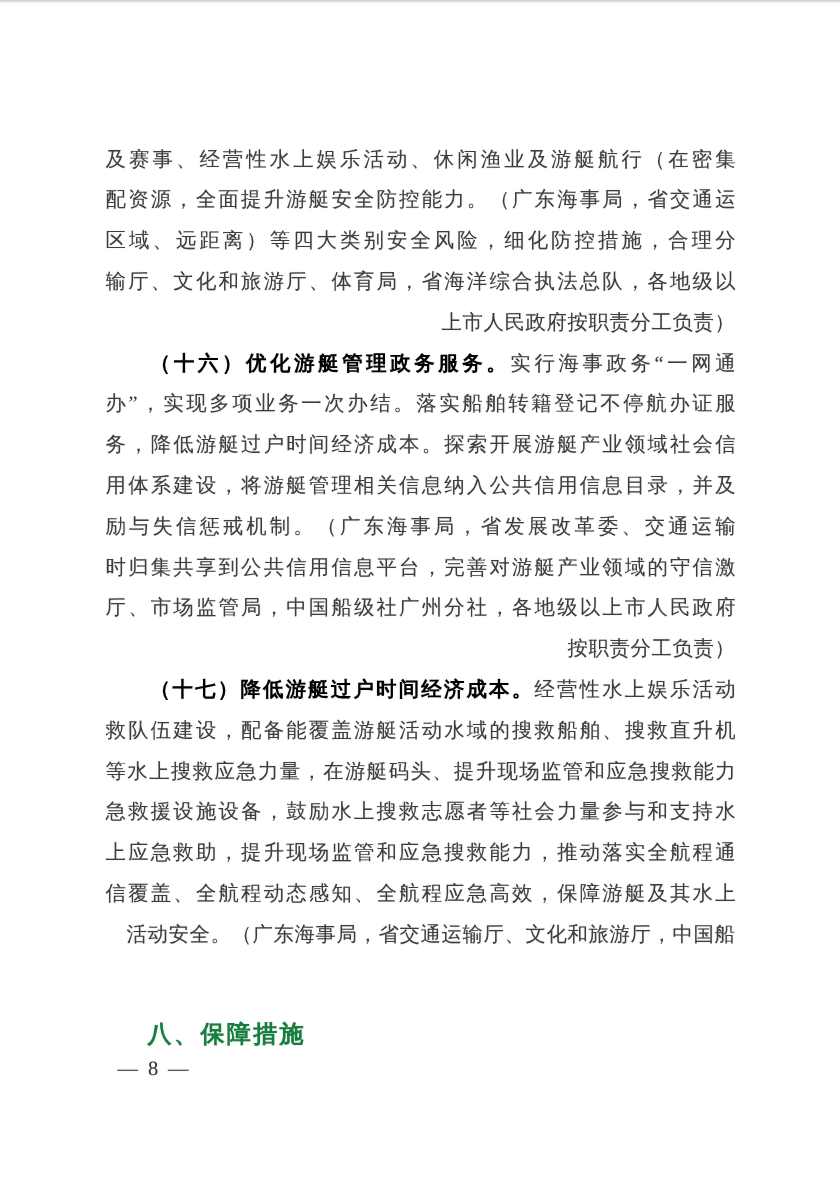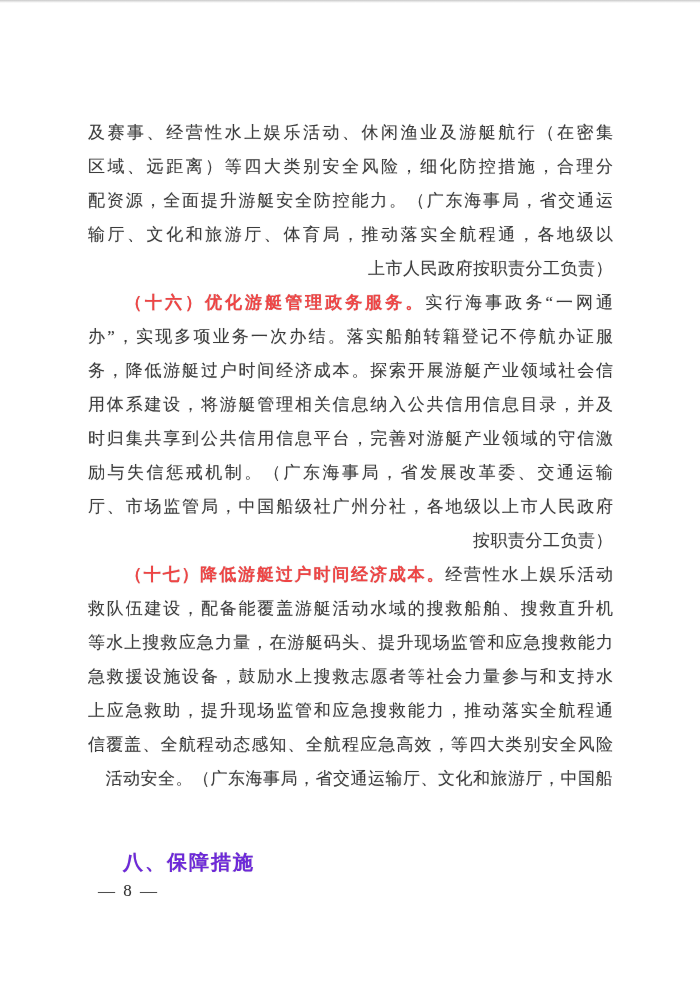--- a/index.html
+++ b/index.html
@@ -44,37 +44,37 @@
   }
   .ln.end {
     text-align: right;
     letter-spacing: 0.5px;
   }
   .ln.indent {
     padding-left: 37px;
   }
   .lead-bold {
     font-weight: 700;
-    color: #ef4444;
+    color: #000000;
     font-family: Liberation Mono, monospace;
   }
   .section-heading {
     position: absolute;
     left: 88px;
     top: 845px;
     width: 525px;
     height: 34px;
     line-height: 34px;
     padding-left: 35px;
     box-sizing: border-box;
     font-family: Liberation Sans, sans-serif;
     font-weight: 700;
     font-size: 20px;
     letter-spacing: 2px;
-    color: #6d28d9;
+    color: #15803d;
     text-shadow: 0 0 1px rgba(60,60,60,0.3);
   }
   .page-number {
     position: absolute;
     left: 98px;
     top: 879px;
     height: 24px;
     line-height: 24px;
     font-size: 17px;
     letter-spacing: 2px;
@@ -84,39 +84,39 @@
 </style>
 </head>
 <body>
 
 <div class="page">
   <div class="scan-edge"></div>
 
   <div class="textcol">
 
     <div class="ln just">及赛事、经营性水上娱乐活动、休闲渔业及游艇航行（在密集</div>
+    <div class="ln just">配资源，全面提升游艇安全防控能力。（广东海事局，省交通运</div>
     <div class="ln just">区域、远距离）等四大类别安全风险，细化防控措施，合理分</div>
-    <div class="ln just">配资源，全面提升游艇安全防控能力。（广东海事局，省交通运</div>
-    <div class="ln just">输厅、文化和旅游厅、体育局，推动落实全航程通，各地级以</div>
+    <div class="ln just">输厅、文化和旅游厅、体育局，省海洋综合执法总队，各地级以</div>
     <div class="ln end">上市人民政府按职责分工负责）</div>
 
     <div class="ln just indent"><span class="lead-bold">（十六）优化游艇管理政务服务。</span><span>实行海事政务“一网通</span></div>
     <div class="ln just">办”，实现多项业务一次办结。落实船舶转籍登记不停航办证服</div>
     <div class="ln just">务，降低游艇过户时间经济成本。探索开展游艇产业领域社会信</div>
     <div class="ln just">用体系建设，将游艇管理相关信息纳入公共信用信息目录，并及</div>
+    <div class="ln just">励与失信惩戒机制。（广东海事局，省发展改革委、交通运输</div>
     <div class="ln just">时归集共享到公共信用信息平台，完善对游艇产业领域的守信激</div>
-    <div class="ln just">励与失信惩戒机制。（广东海事局，省发展改革委、交通运输</div>
     <div class="ln just">厅、市场监管局，中国船级社广州分社，各地级以上市人民政府</div>
     <div class="ln end">按职责分工负责）</div>
 
     <div class="ln just indent"><span class="lead-bold">（十七）降低游艇过户时间经济成本。</span><span>经营性水上娱乐活动</span></div>
     <div class="ln just">救队伍建设，配备能覆盖游艇活动水域的搜救船舶、搜救直升机</div>
     <div class="ln just">等水上搜救应急力量，在游艇码头、提升现场监管和应急搜救能力</div>
     <div class="ln just">急救援设施设备，鼓励水上搜救志愿者等社会力量参与和支持水</div>
     <div class="ln just">上应急救助，提升现场监管和应急搜救能力，推动落实全航程通</div>
-    <div class="ln just">信覆盖、全航程动态感知、全航程应急高效，等四大类别安全风险</div>
+    <div class="ln just">信覆盖、全航程动态感知、全航程应急高效，保障游艇及其水上</div>
     <div class="ln end">活动安全。（广东海事局，省交通运输厅、文化和旅游厅，中国船</div>
   </div>
 
   <div class="section-heading">八、保障措施</div>
 
   <div class="page-number">— 8 —</div>
 </div>
 
 </body></html>

